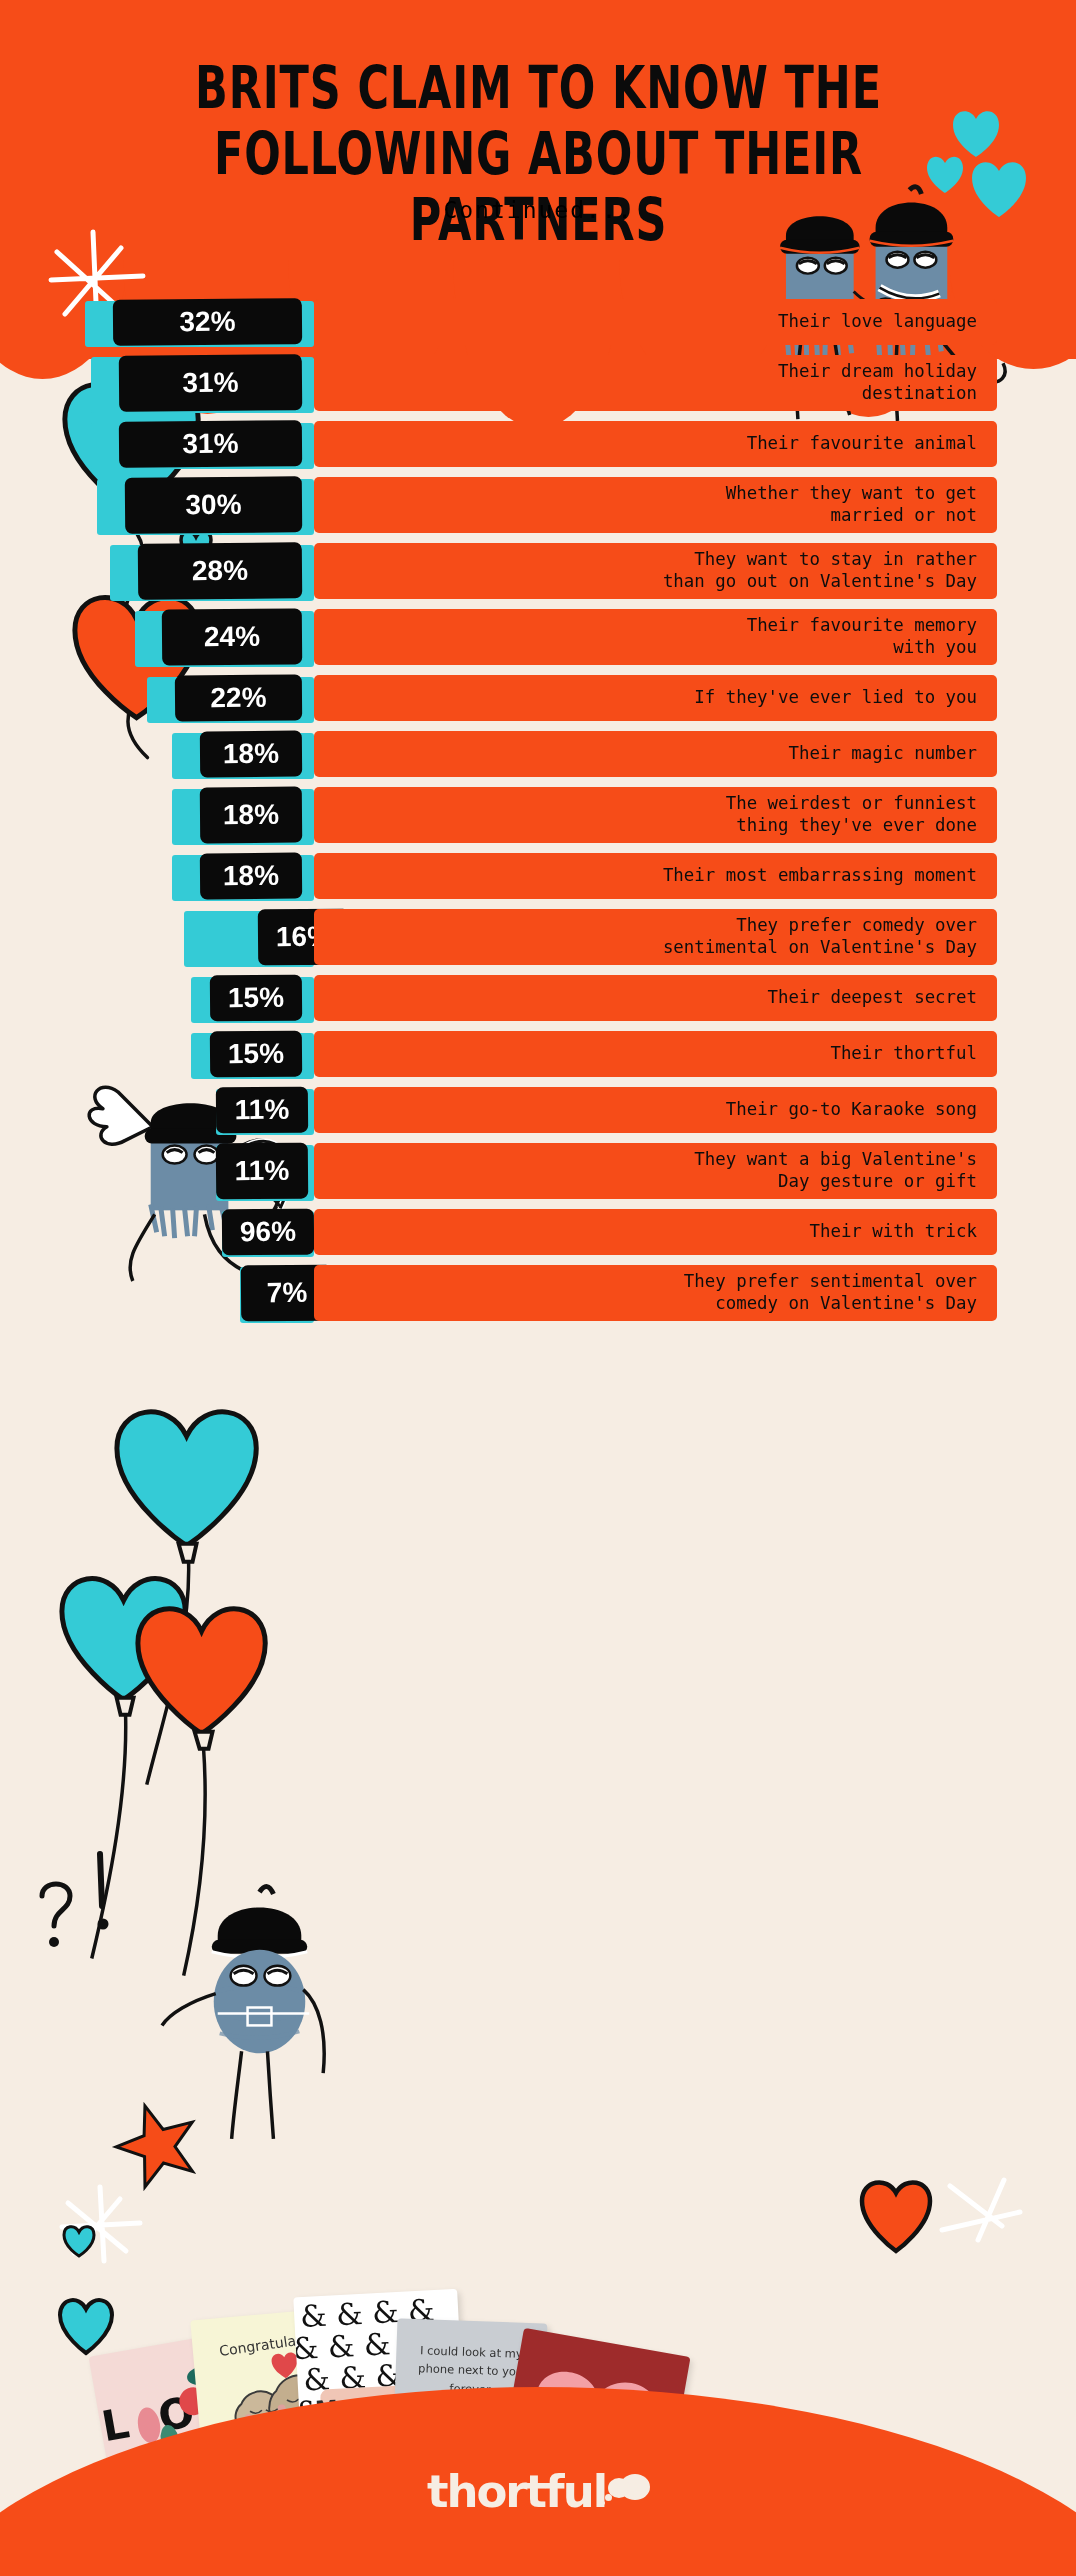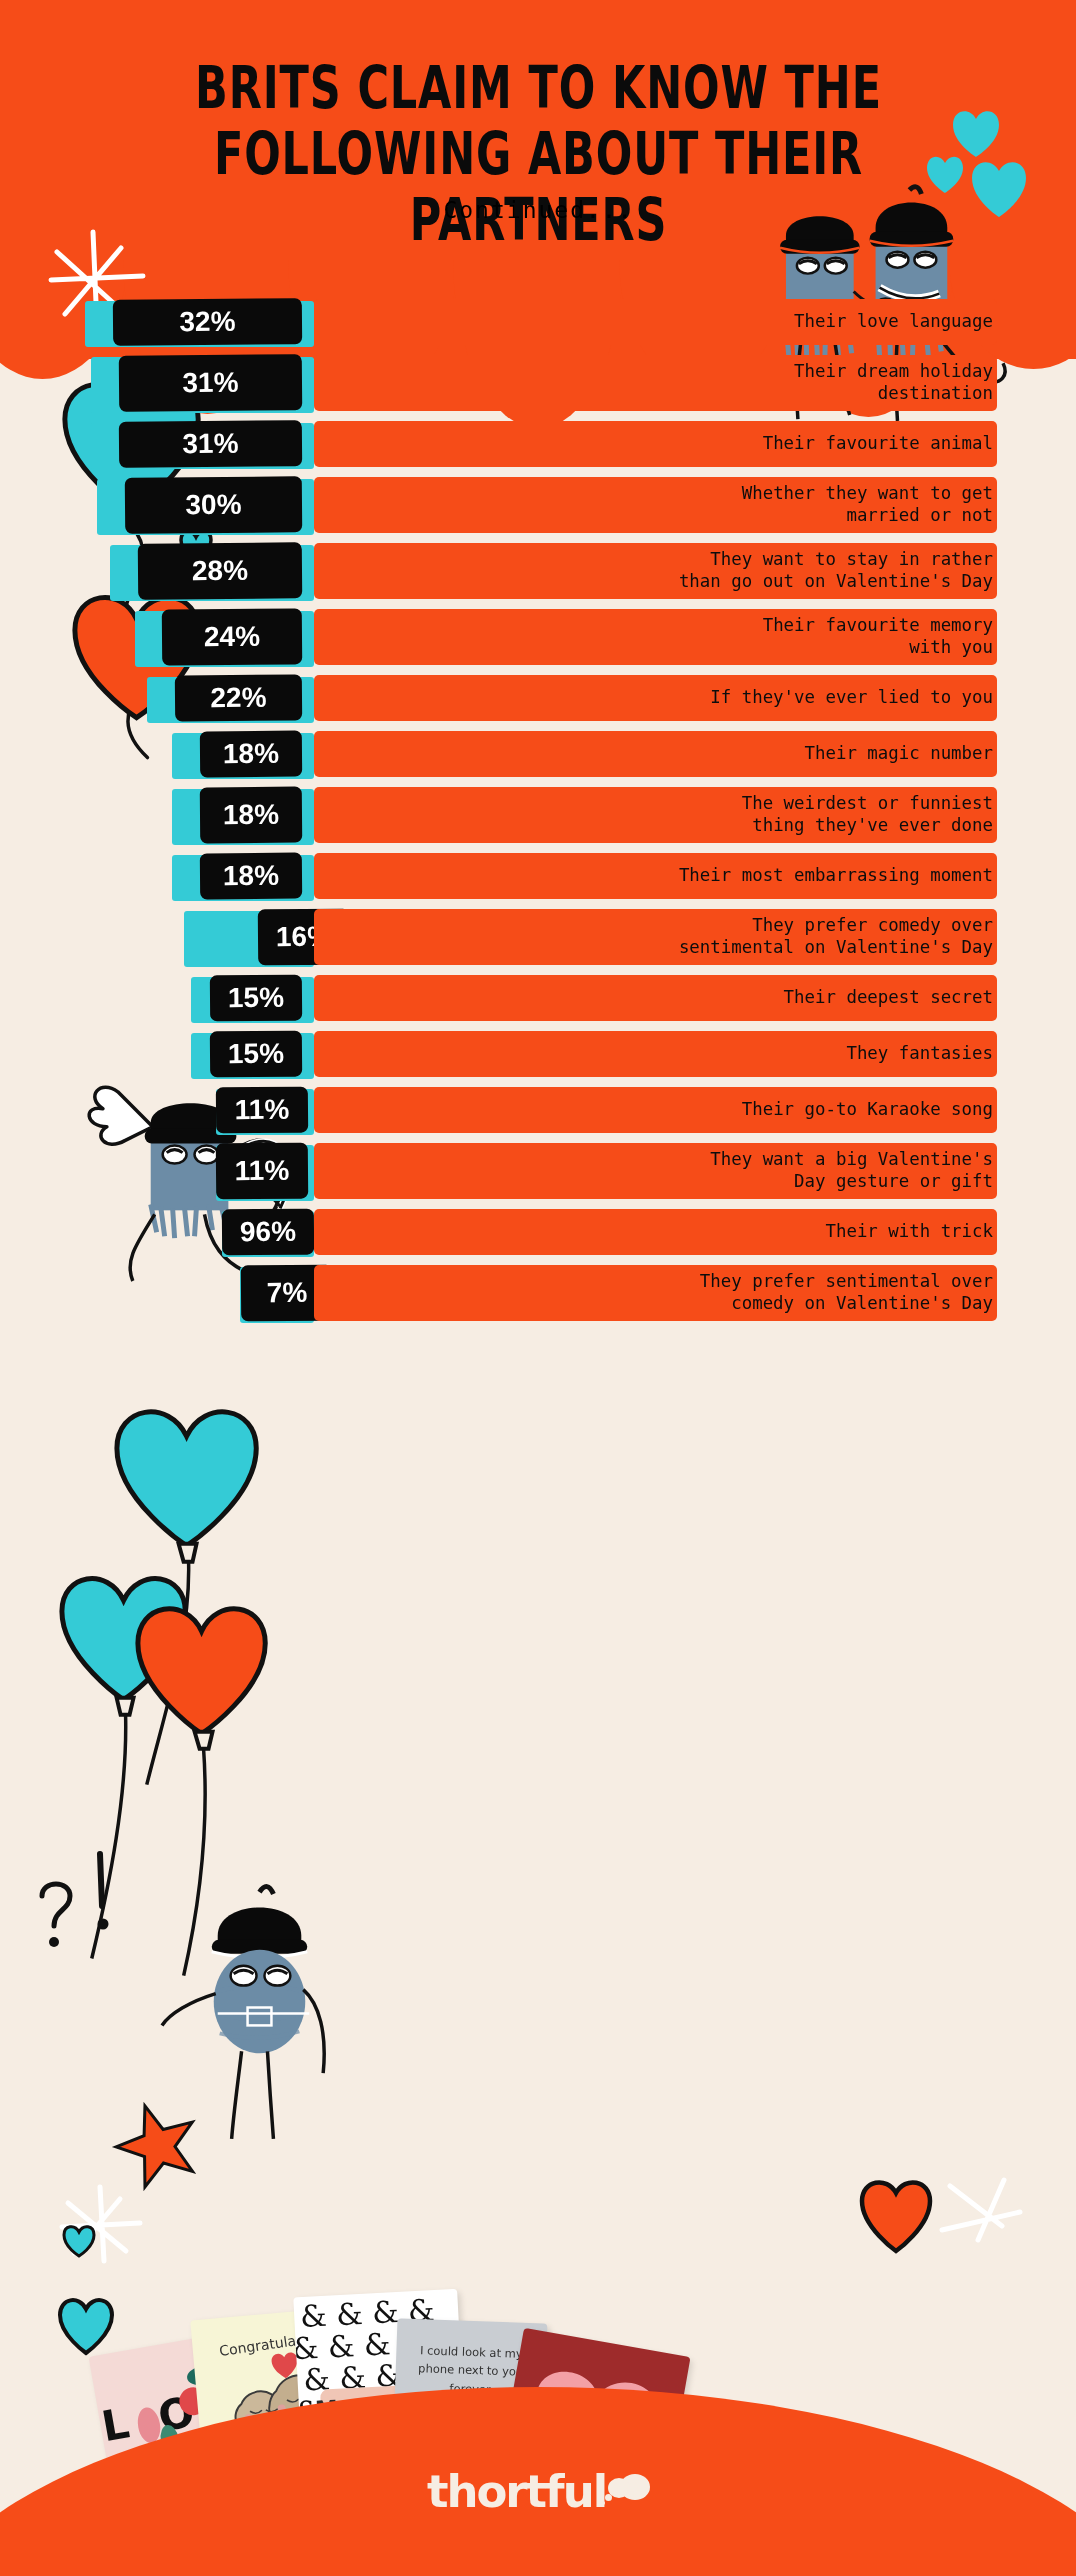--- a/index.html
+++ b/index.html
@@ -116,21 +116,21 @@
     left: 314px;
     right: 80px;
     top: 0;
     height: 100%;
     background: #F64C18;
     border-radius: 5px;
     display: flex;
     align-items: center;
     justify-content: flex-end;
     text-align: right;
-    padding: 0 4px;
+    padding: 0 20px;
     font-family: "DejaVu Sans Mono", monospace;
     font-size: 17.4px;
     line-height: 1.25;
     color: #0D0D0D;
     letter-spacing: 0px;
   }
 
   
   svg.deco { position: absolute; overflow: visible; }
 
@@ -494,21 +494,21 @@
         <div>
           <div>Their deepest secret</div>
         </div>
       </div>
     </div>
     <div class="row">
       <div class="teal" style="width: 123px;"></div>
       <div class="pct-box" style="width: 92px; left: 210px;">15%</div>
       <div class="label">
         <div>
-          <div>They fantasies</div>
+          <div>Their thortful</div>
         </div>
       </div>
     </div>
     <div class="row">
       <div class="teal" style="width: 98px;"></div>
       <div class="pct-box" style="width: 92px; left: 216px;">11%</div>
       <div class="label">
         <div>
           <div>Their go-to Karaoke song</div>
         </div>

